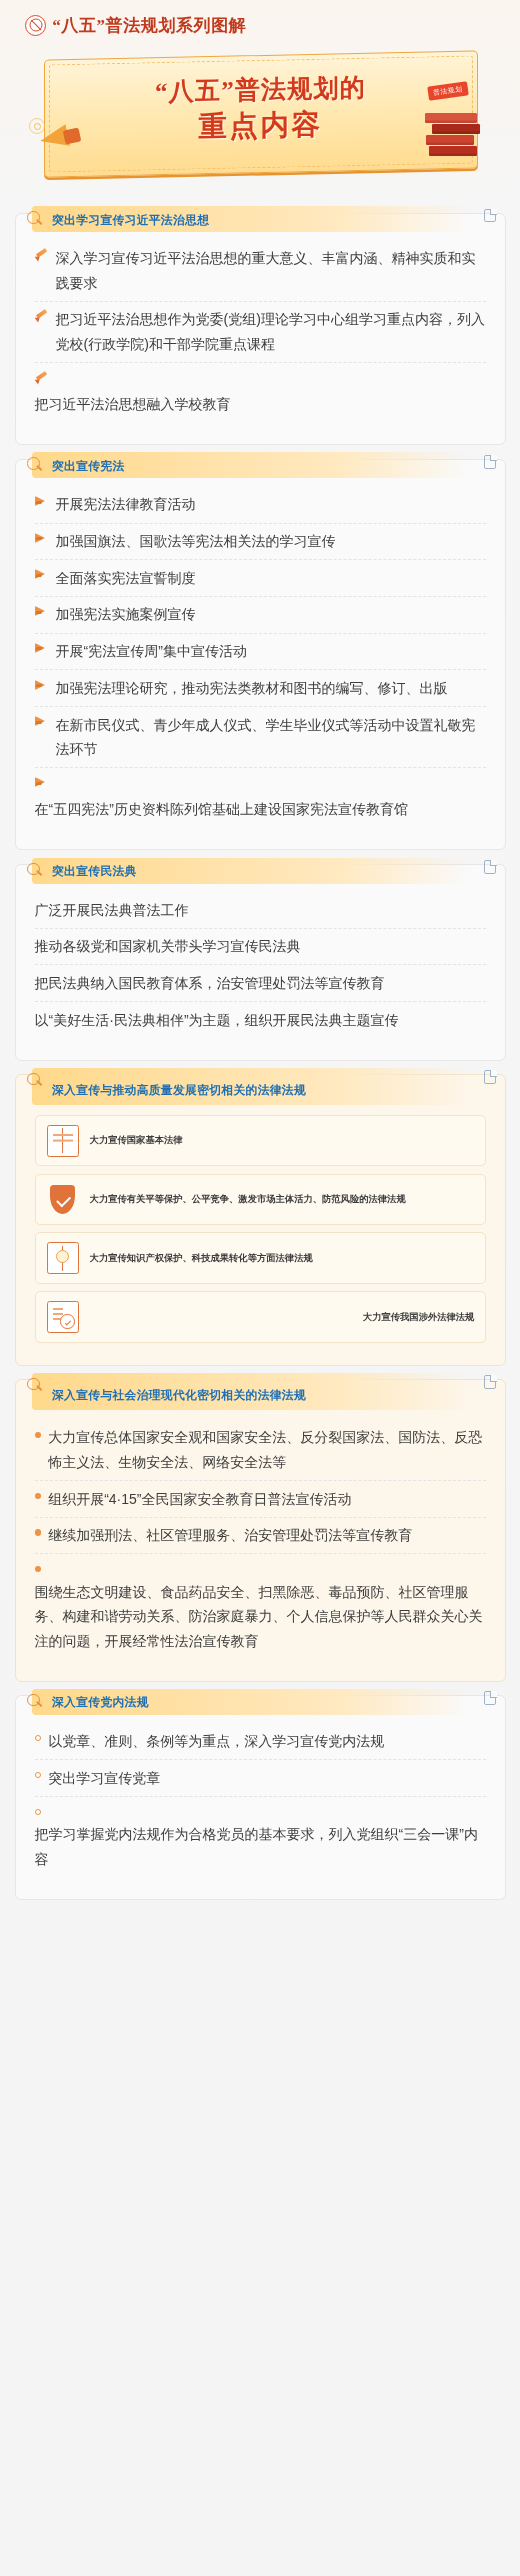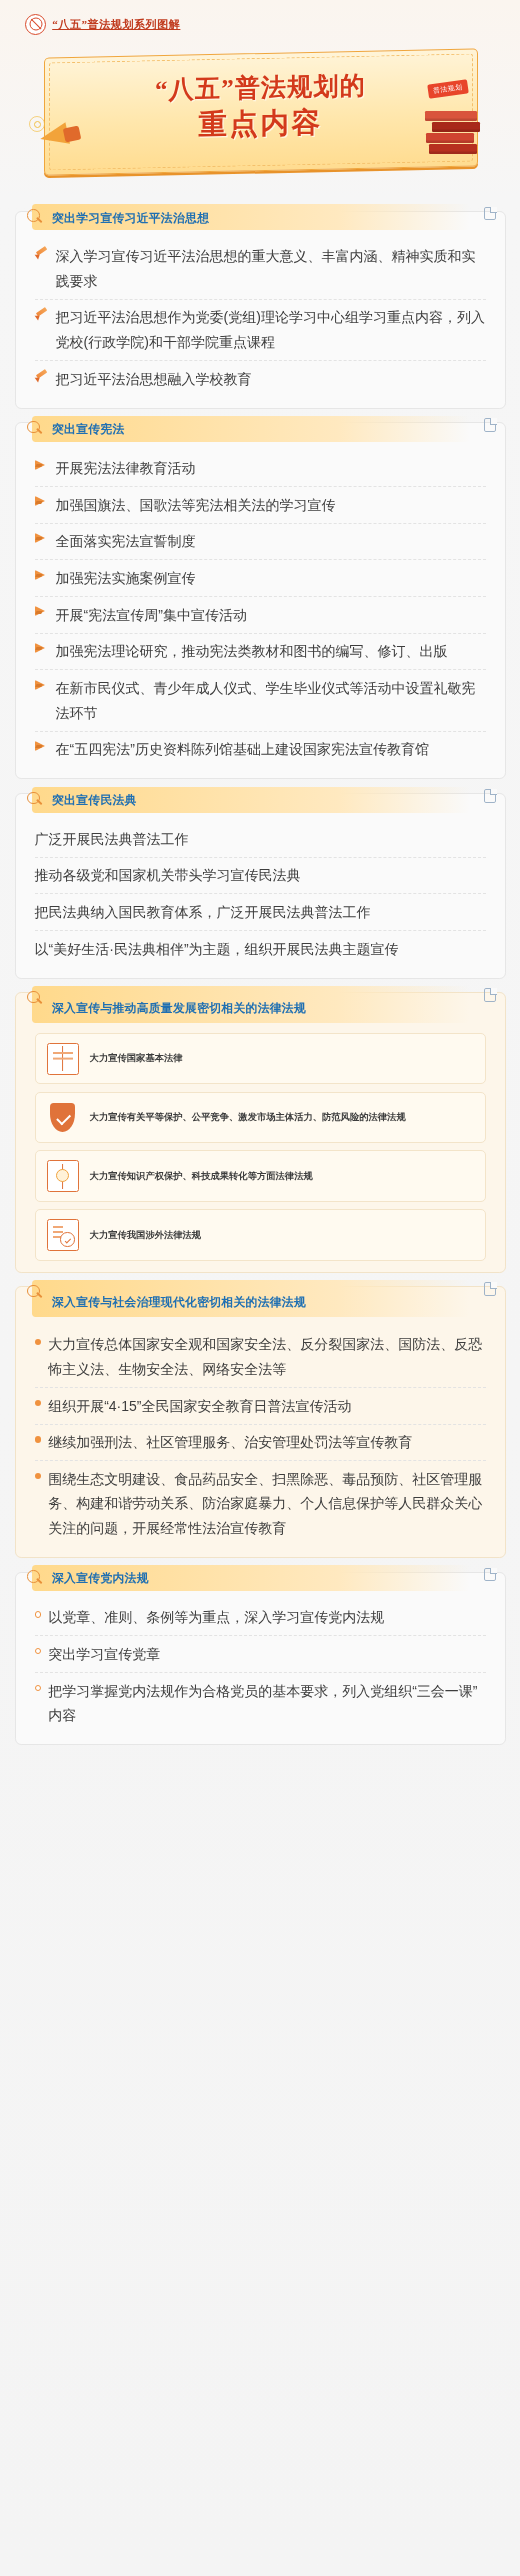--- a/index.html
+++ b/index.html
@@ -46,26 +46,25 @@
     border: 1.2px solid #d94a2b;
   }
   .brand-badge::after {
     content: "";
     position: absolute; left: 50%; top: 50%;
     transform: translate(-50%,-50%) rotate(45deg);
     width: 13.6px; height: 1.2px;
     background: #d94a2b;
   }
   .brand-text {
-    font-size: 11px;
+    font-size: 17px;
     font-weight: bold;
     color: #c03a1d;
     letter-spacing: 0.6px;
     font-family: "Liberation Serif", "DejaVu Serif", serif;
-    text-decoration: underline;
   }
 
   
   .hero {
     position: relative;
     margin: 5px 15px 0 15px;
     height: 155px;
   }
   .hero-plaque {
     position: absolute;
@@ -153,21 +152,21 @@
     letter-spacing: 0.6px;
   }
 
   
   .section {
     margin: 13.6px 15px 0 15px;
     background: #fafafa;
     border: 0.6px solid #e6e6e6;
     border-radius: 6.2px;
     position: relative;
-    padding-bottom: 11px;
+    padding-bottom: 22px;
   }
   .section.tinted {
     background: #fdf6ea;
     border-color: #f2e3c8;
   }
   .sec-head {
     position: relative;
     margin: -7.4px 0 0 0;
     padding: 0 11px 0 36px;
     min-height: 27px;
@@ -237,21 +236,21 @@
   }
 
   
   .item {
     display: flex;
     align-items: flex-start;
     gap: 7.4px;
     padding: 5.6px 0;
     border-bottom: 0.6px dashed #e3e3e3;
   }
-  .item:last-child { border-bottom: none; }
+  .item:last-child { border-bottom: none; flex-direction: column; }
   .item-text {
     font-size: 14px;
     line-height: 1.75;
     color: #3d3d3d;
   }
   .ico {
     flex: 0 0 auto;
     width: 13.6px; height: 13.6px;
     margin-top: 2.5px;
     position: relative;
@@ -310,21 +309,21 @@
   .card {
     display: flex;
     align-items: center;
     gap: 11px;
     background: #fffaf0;
     border: 0.6px solid #f3e4c9;
     border-radius: 5px;
     padding: 8.7px 11px;
     margin-bottom: 7.4px;
   }
-  .card:last-child { margin-bottom: 0; }
+  .card:last-child { margin-bottom: 0; justify-content: space-between; }
   .card-text {
     font-size: 9.3px;
     line-height: 1.75;
     color: #3d3d3d;
     font-weight: bold;
   }
   .bigico {
     flex: 0 0 auto;
     width: 32px; height: 32px;
     position: relative;
@@ -517,21 +516,21 @@
       <div class="sec-title">突出宣传民法典</div>
     </div>
     <div class="sec-body">
       <div class="item">
         <span class="item-text">广泛开展民法典普法工作</span>
       </div>
       <div class="item">
         <span class="item-text">推动各级党和国家机关带头学习宣传民法典</span>
       </div>
       <div class="item">
-        <span class="item-text">把民法典纳入国民教育体系，广泛开展民法典普法工作</span>
+        <span class="item-text">把民法典纳入国民教育体系，治安管理处罚法等宣传教育</span>
       </div>
       <div class="item">
         <span class="item-text">以“美好生活·民法典相伴”为主题，组织开展民法典主题宣传</span>
       </div>
     </div>
   </div>
 
   <div class="section tinted">
     <div class="sec-head">
       <div class="sec-head-bar" style="height:37px"></div>

